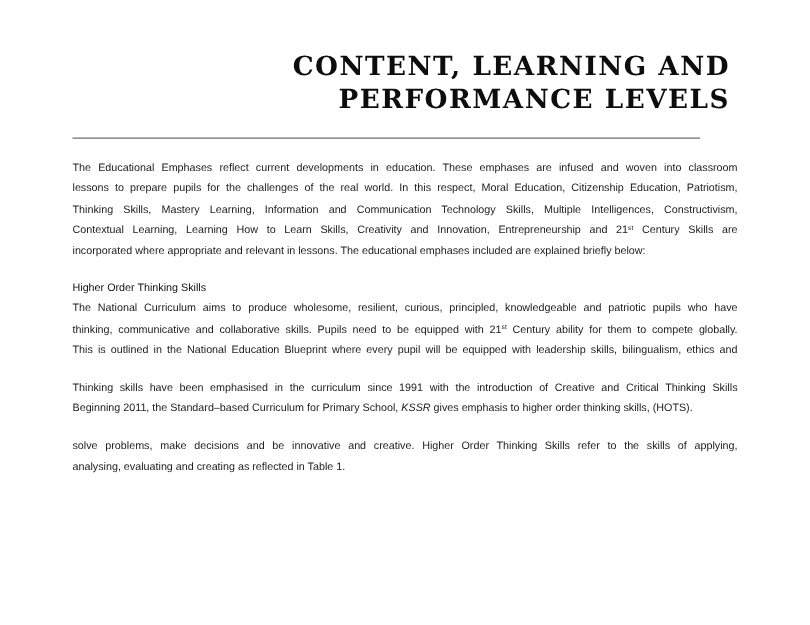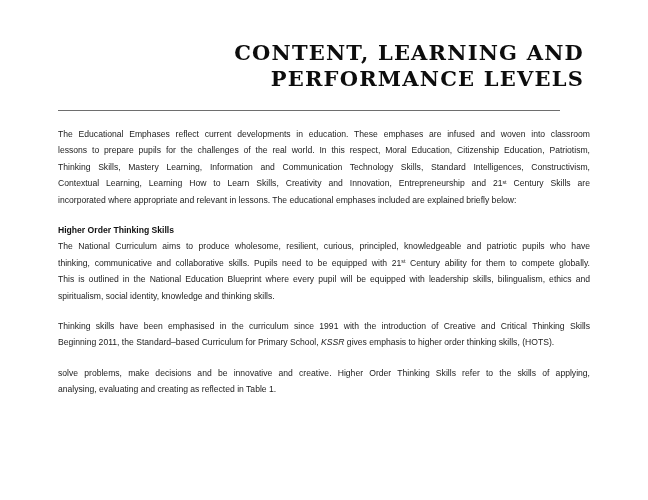--- a/index.html
+++ b/index.html
@@ -39,21 +39,21 @@
   }
   .para { margin-bottom: 14px; }
   .para .line { white-space: nowrap; text-align: left; }
   .para .line.just {
     white-space: normal;
     text-align: justify;
     text-align-last: justify;
     text-justify: inter-word;
   }
   .heading {
-    font-weight: bold;
+    font-weight: normal;
     color: #111;
   }
   sup {
     font-size: 0.62em;
     line-height: 0;
     vertical-align: baseline;
     position: relative;
     top: -0.45em;
   }
   em { font-style: italic; text-align: center; }
@@ -67,30 +67,29 @@
     <div>CONTENT, LEARNING AND</div>
     <div>PERFORMANCE LEVELS</div>
   </div>
 
   <div class="divider"></div>
 
   <div class="content">
     <div class="para">
         <div class="line just"><span>The Educational Emphases reflect current developments in education. These emphases are infused and woven into classroom</span></div>
         <div class="line just"><span>lessons to prepare pupils for the challenges of the real world. In this respect, Moral Education, Citizenship Education, Patriotism,</span></div>
-        <div class="line just"><span>Thinking Skills, Mastery Learning, Information and Communication Technology Skills, Standard Intelligences, Constructivism,</span></div>
+        <div class="line just"><span>Thinking Skills, Mastery Learning, Information and Communication Technology Skills, Multiple Intelligences, Constructivism,</span></div>
         <div class="line just"><span>Contextual Learning, Learning How to Learn Skills, Creativity and Innovation, Entrepreneurship and 21</span><sup>st</sup><span> Century Skills are</span></div>
         <div class="line"><span>incorporated where appropriate and relevant in lessons. The educational emphases included are explained briefly below:</span></div>
       </div>
     <div class="heading">Higher Order Thinking Skills</div>
     <div class="para">
         <div class="line just"><span>The National Curriculum aims to produce wholesome, resilient, curious, principled, knowledgeable and patriotic pupils who have</span></div>
         <div class="line just"><span>thinking, communicative and collaborative skills.  Pupils need to be equipped with 21</span><sup>st</sup><span> Century ability for them to compete globally.</span></div>
         <div class="line just"><span>This is outlined in the National Education Blueprint where every pupil will be equipped with leadership skills, bilingualism, ethics and</span></div>
-        <div class="line"><span>spiritualism, social identity, knowledge and thinking skills.</span></div>
       </div>
     <div class="para">
         <div class="line just"><span>Thinking skills have been emphasised in the curriculum since 1991 with the introduction of Creative and Critical Thinking Skills</span></div>
         <div class="line"><span>Beginning  2011, the Standard–based Curriculum for Primary School, </span><em>KSSR</em><span> gives emphasis to higher order thinking skills, (HOTS).</span></div>
       </div>
     <div class="para">
         <div class="line just"><span>solve problems, make decisions and be innovative and creative.    Higher Order Thinking Skills refer to the skills of applying,</span></div>
         <div class="line"><span>analysing, evaluating and creating as reflected in Table 1.</span></div>
       </div>
   </div>

